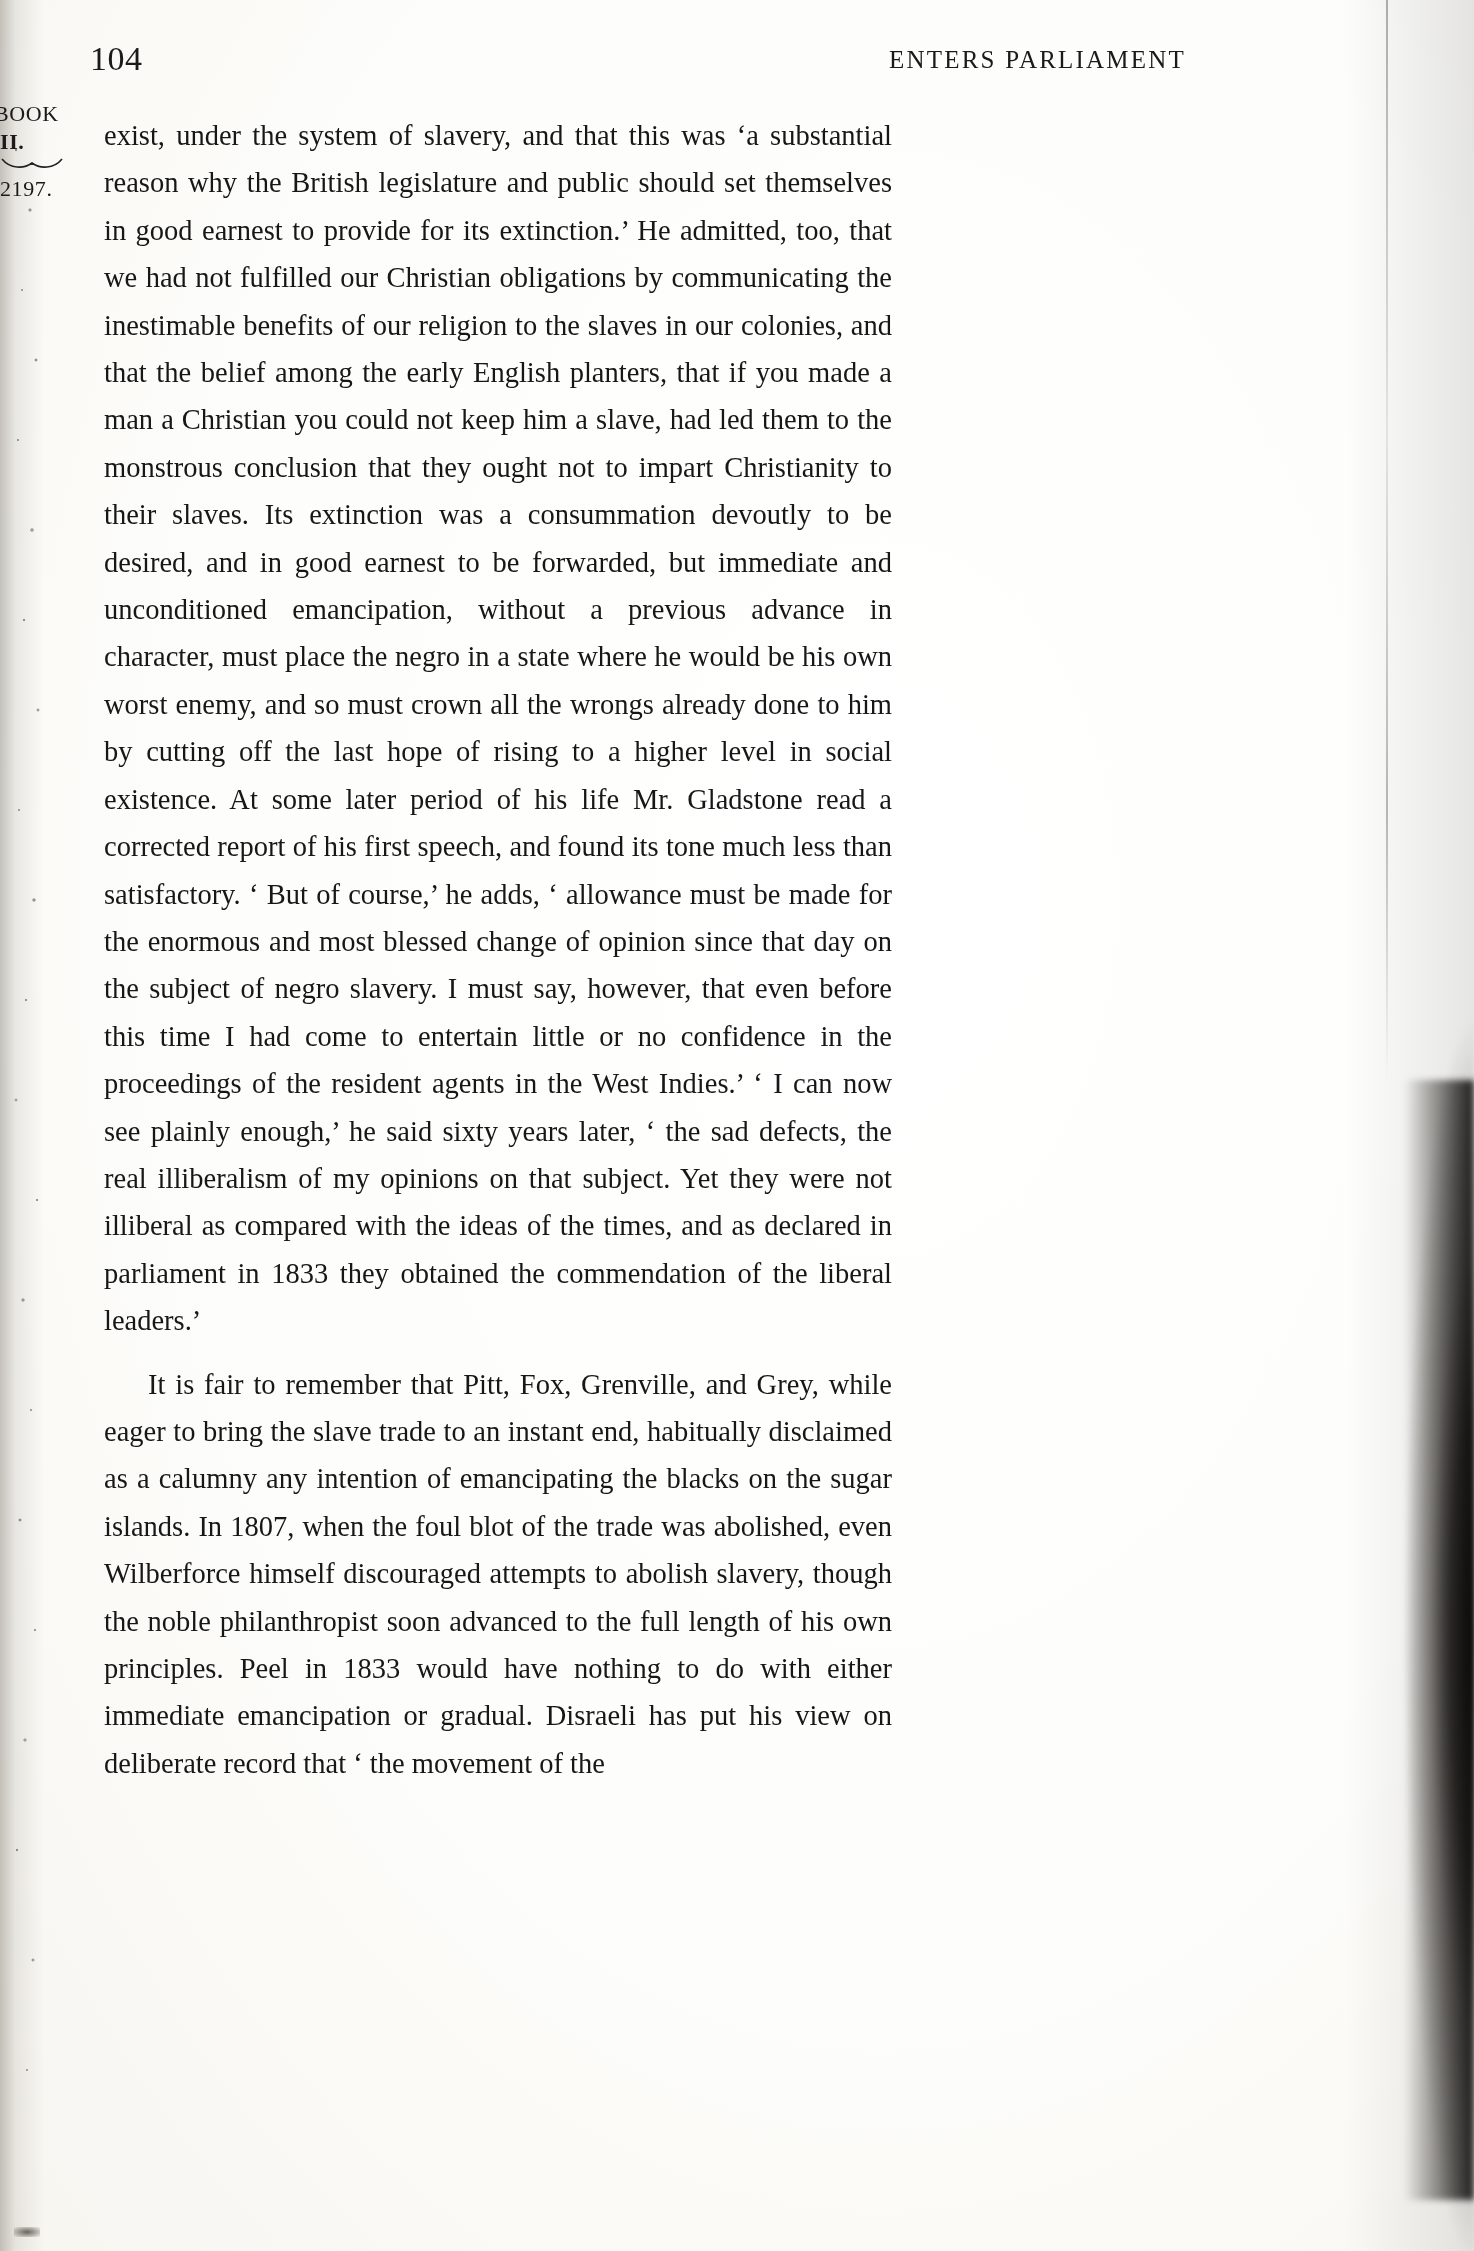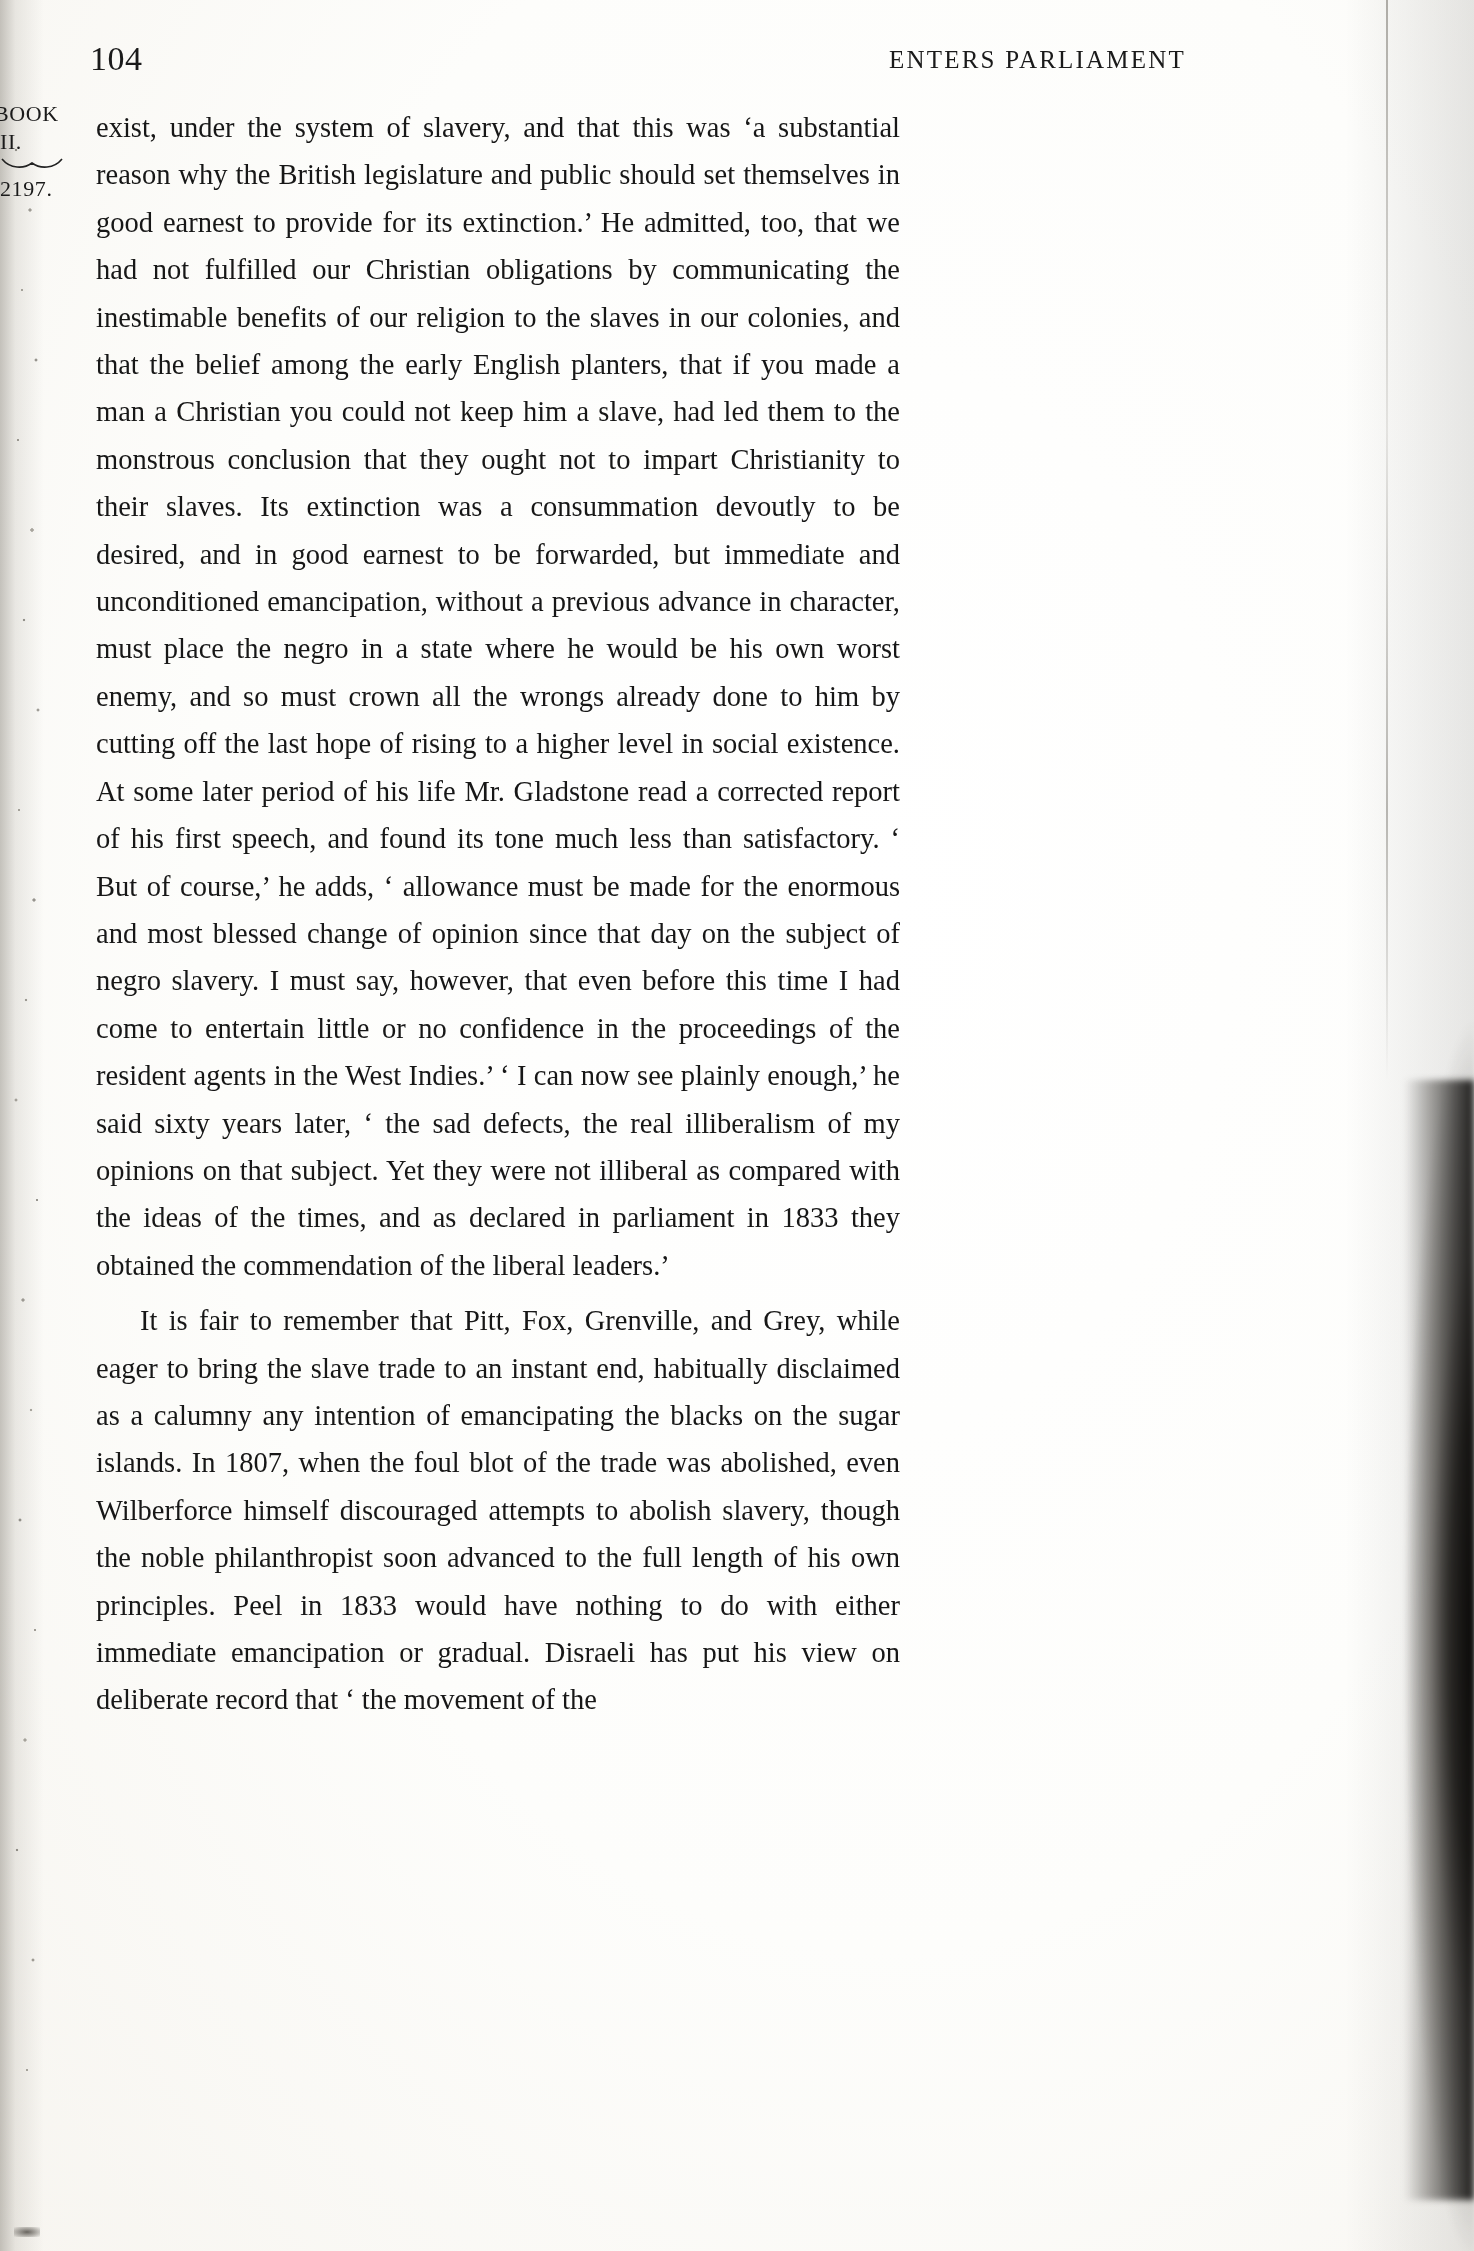--- a/index.html
+++ b/index.html
@@ -138,21 +138,21 @@
     position: absolute;
     left: 0;
     top: 100px;
     width: 80px;
     text-align: left;
     font-size: 22px;
     line-height: 1.25;
     letter-spacing: .6px;
   }
   .margin-notes .mn-book { display:block; white-space: nowrap; margin-left: -6px;}
-  .margin-notes .mn-book-2 { display:block; }
+  .margin-notes .mn-book-2 { display:block;font-weight:bold; }
   .brace {
     display: block;
     margin: 2px 0 4px 0;
     height: 14px;
     position: relative;
   }
   .brace svg { display:block; }
   .margin-notes .mn-year { display:block; font-size: 22px; }
 
   
@@ -161,21 +161,21 @@
     left: 88px;
     top: 96px;
     width: 820px;
     font-size: 28.5px;
     line-height: 47.4px;
     text-align: justify;
     text-justify: inter-word;
     color: #171717;
   }
   .body-col p {
-    margin: 8px;
+    margin: 16px;
   }
   .body-col p.indent {
     text-indent: 44px;
   }
 </style>
 </head>
 <body>
 
 <div class="page">
 

